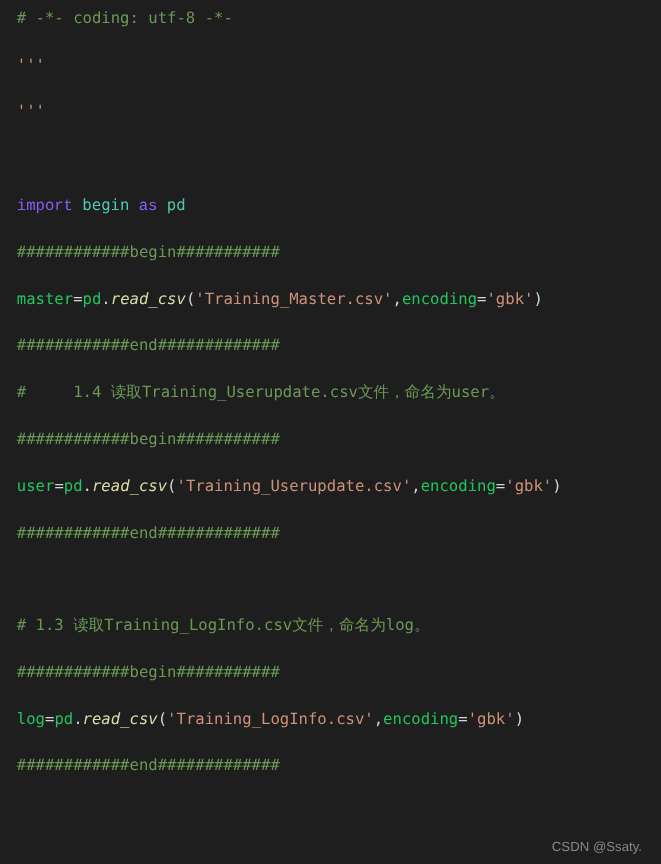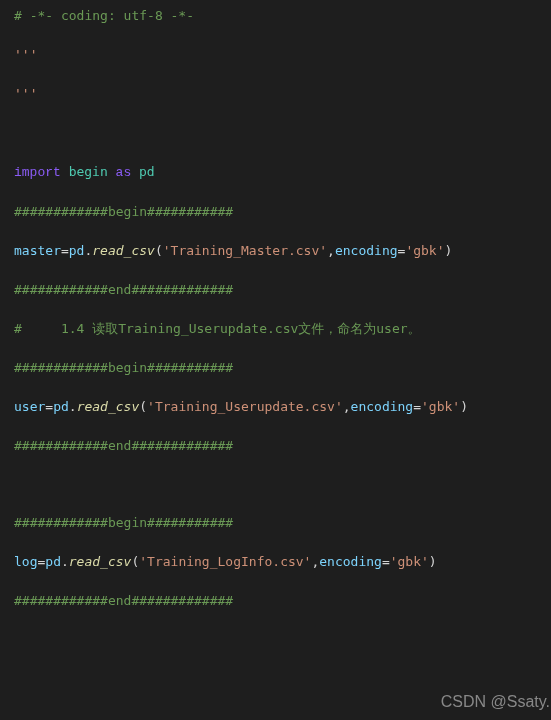--- a/index.html
+++ b/index.html
@@ -13,50 +13,51 @@
     height: 720px;
     padding: 6px 14px;
     overflow: hidden;
     position: relative;
   }
   .line { white-space: pre; }
   .comment { color: #6a9955; margin-top: 16px; }
   .string-orange { color: #ce9178; }
   .keyword { color: #8b5cf6; font-family: Liberation Mono, monospace; }
   .module { color: #4ec9b0; }
-  .var { color: #7dd3fc; margin-top: 48px; }
+  .var { color: #22c55e; margin-top: 48px; }
   .func { color: #dcdcaa; font-style: italic; }
   .paren { color: #d4d4d4; }
   .op { color: #d4d4d4; }
   .blank { height: 19px; }
   .watermark {
     position: absolute;
-    right: 1px;
+    right: 16px;
     bottom: 6px;
     color: #888;
-    font-size: 16px;
+    font-size: 11px;
     font-family: Arial, sans-serif;
   }
 </style>
 </head>
 <body>
 
 <pre><div class="line"><span class="comment"># -*- coding: utf-8 -*-</span></div>
 <div class="line"><span class="string-orange">'''</span></div>
 <div class="line"><span class="string-orange">'''</span></div>
 <div class="blank"></div>
 <div class="line"><span class="keyword">import</span><span class="module"> begin </span><span class="keyword">as</span><span class="module"> pd</span></div>
 <div class="line"><span class="comment">############begin###########</span></div>
 <div class="line"><span class="var">master</span><span class="op">=</span><span class="var">pd</span><span class="op">.</span><span class="func">read_csv</span><span class="paren">(</span><span class="string-orange">'Training_Master.csv'</span><span class="op">,</span><span class="var">encoding</span><span class="op">=</span><span class="string-orange">'gbk'</span><span class="paren">)</span></div>
 <div class="line"><span class="comment">############end#############</span></div>
 <div class="line"><span class="comment">#     1.4 读取Training_Userupdate.csv文件，命名为user。</span></div>
 <div class="line"><span class="comment">############begin###########</span></div>
 <div class="line"><span class="var">user</span><span class="op">=</span><span class="var">pd</span><span class="op">.</span><span class="func">read_csv</span><span class="paren">(</span><span class="string-orange">'Training_Userupdate.csv'</span><span class="op">,</span><span class="var">encoding</span><span class="op">=</span><span class="string-orange">'gbk'</span><span class="paren">)</span></div>
 <div class="line"><span class="comment">############end#############</span></div>
 <div class="blank"></div>
+<div class="line"><span class="comment"># 1.3 读取Training_LogInfo.csv文件，命名为log。</span></div>
 <div class="line"><span class="comment">############begin###########</span></div>
 <div class="line"><span class="var">log</span><span class="op">=</span><span class="var">pd</span><span class="op">.</span><span class="func">read_csv</span><span class="paren">(</span><span class="string-orange">'Training_LogInfo.csv'</span><span class="op">,</span><span class="var">encoding</span><span class="op">=</span><span class="string-orange">'gbk'</span><span class="paren">)</span></div>
 <div class="line"><span class="comment">############end#############</span></div>
 
 
 
 
 
 
 

